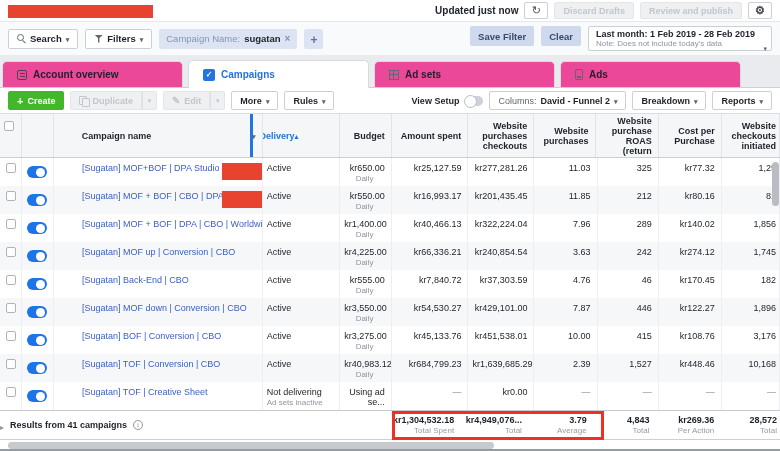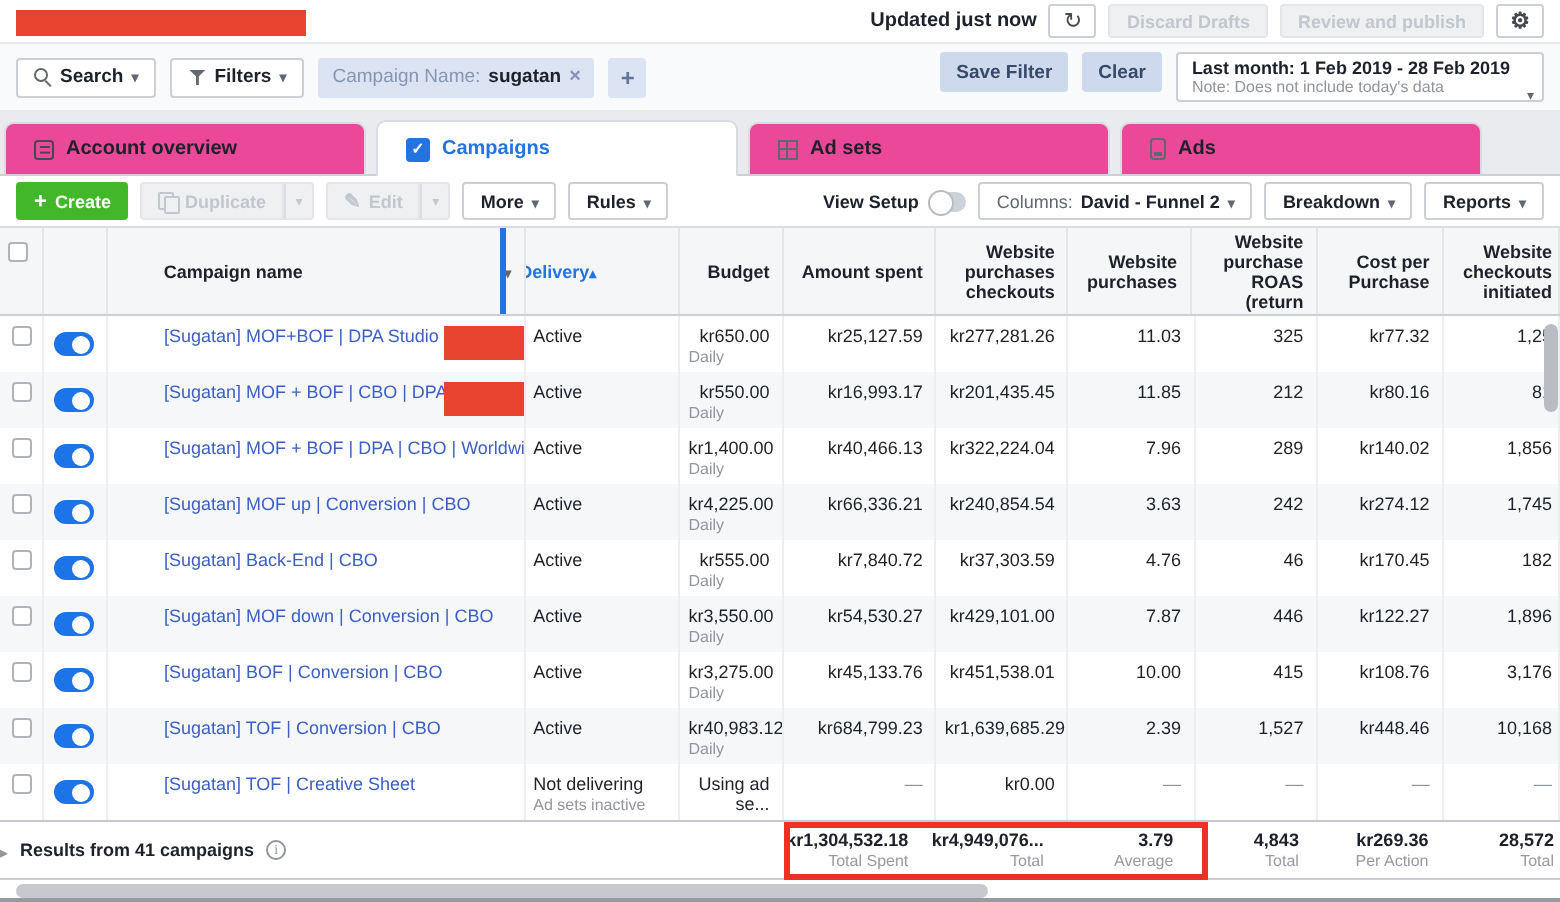--- a/index.html
+++ b/index.html
@@ -87,21 +87,21 @@
   .tbody { height:252px; }
   .row { display:flex; height:28px; background:#fff; }
   .row:nth-child(even) { background:#f6f7f9; }
   .c { padding:5px 6px 0 4px; border-right:1px solid #eceef0; overflow:hidden; font-size:9px; }
   .c.num { text-align:right; color:#1d2129; }
   .c.c-check { padding-left:6px; }
   .c.c-toggle { padding-top:8px; padding-left:5px; }
   .c.c-name { padding-left:8px; position:relative; white-space:nowrap; }
   .link { color:#3b5fc4; cursor:pointer; }
   .cell-sub { font-size:8px; color:#90949c; margin-top:1px; }
-  .c-budget .cell-sub { text-align:left; }
+  .c-budget .cell-sub { text-align:center; }
   .muted { color:#8d9199 !important; }
   .toggle-on { width:20px; height:12px; border-radius:6px; background:#1c74e8; position:relative; display:inline-block; }
   .toggle-on::after { content:''; position:absolute; right:1.5px; top:1.5px; width:9px; height:9px; border-radius:50%; background:#fff; }
   .redact-row { position:absolute; left:148px; top:5px; width:46px; height:17px; background:#e8432f; }
 
   .tfoot { position:relative; display:flex; height:30px; background:#fff; border-top:1px solid #c6cad0; border-bottom:1px solid #ccd0d5; }
   .f-left { width:383px; display:flex; align-items:center; gap:6px; }
   .g-tri::after { content:'▸'; color:#90949c; font-size:8px; }
   .f-results { font-size:9px; font-weight:bold; }
   .g-info { width:10px; height:10px; border:1px solid #90949c; border-radius:50%; display:inline-flex; align-items:center; justify-content:center; }

